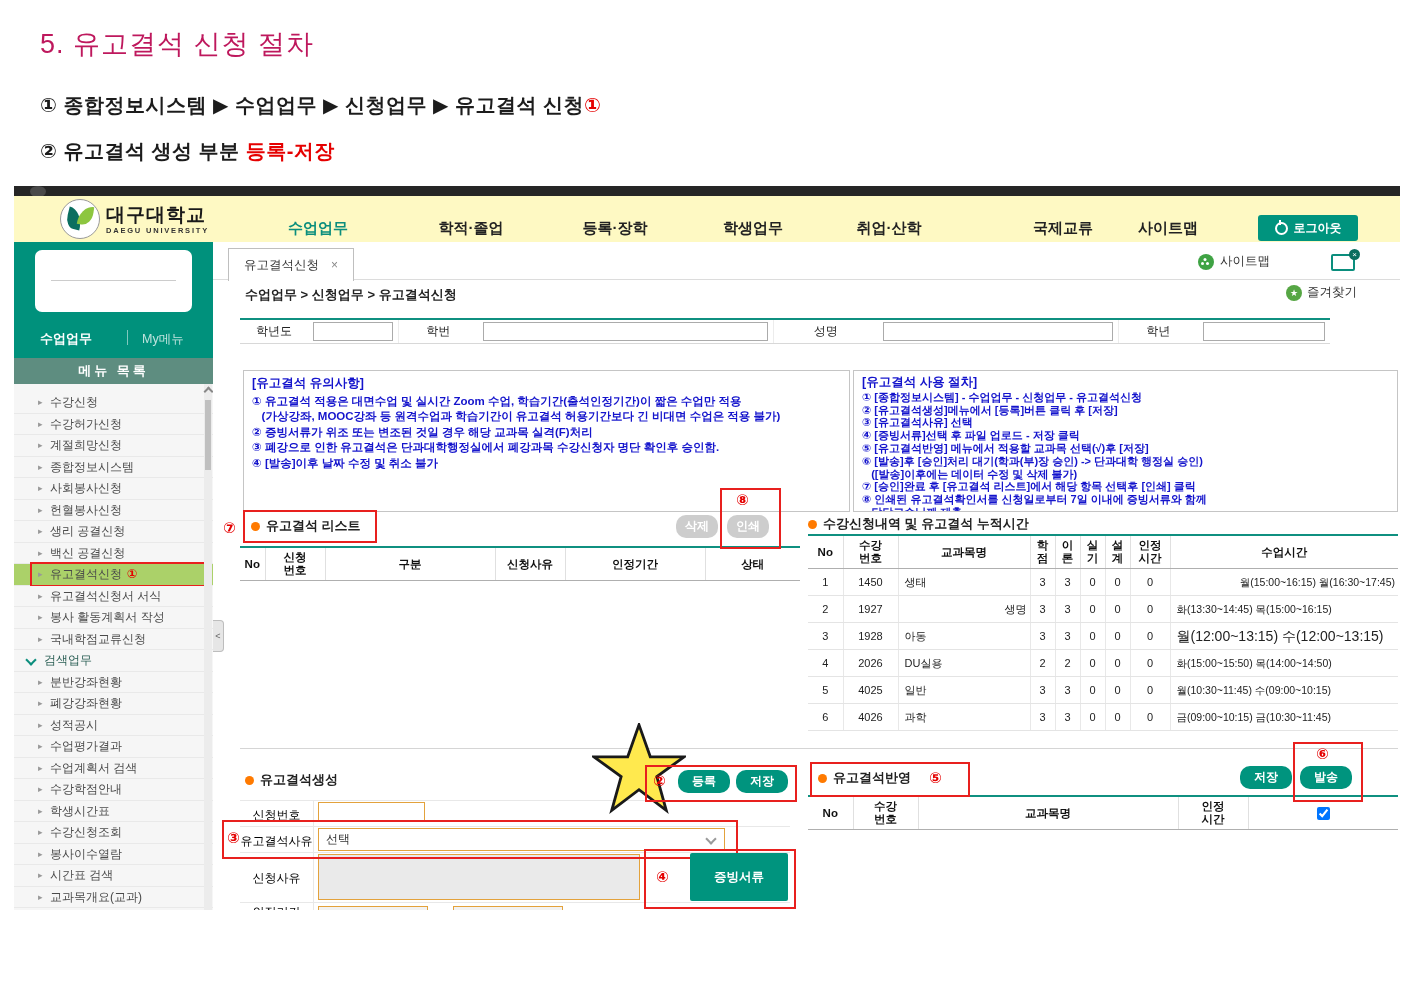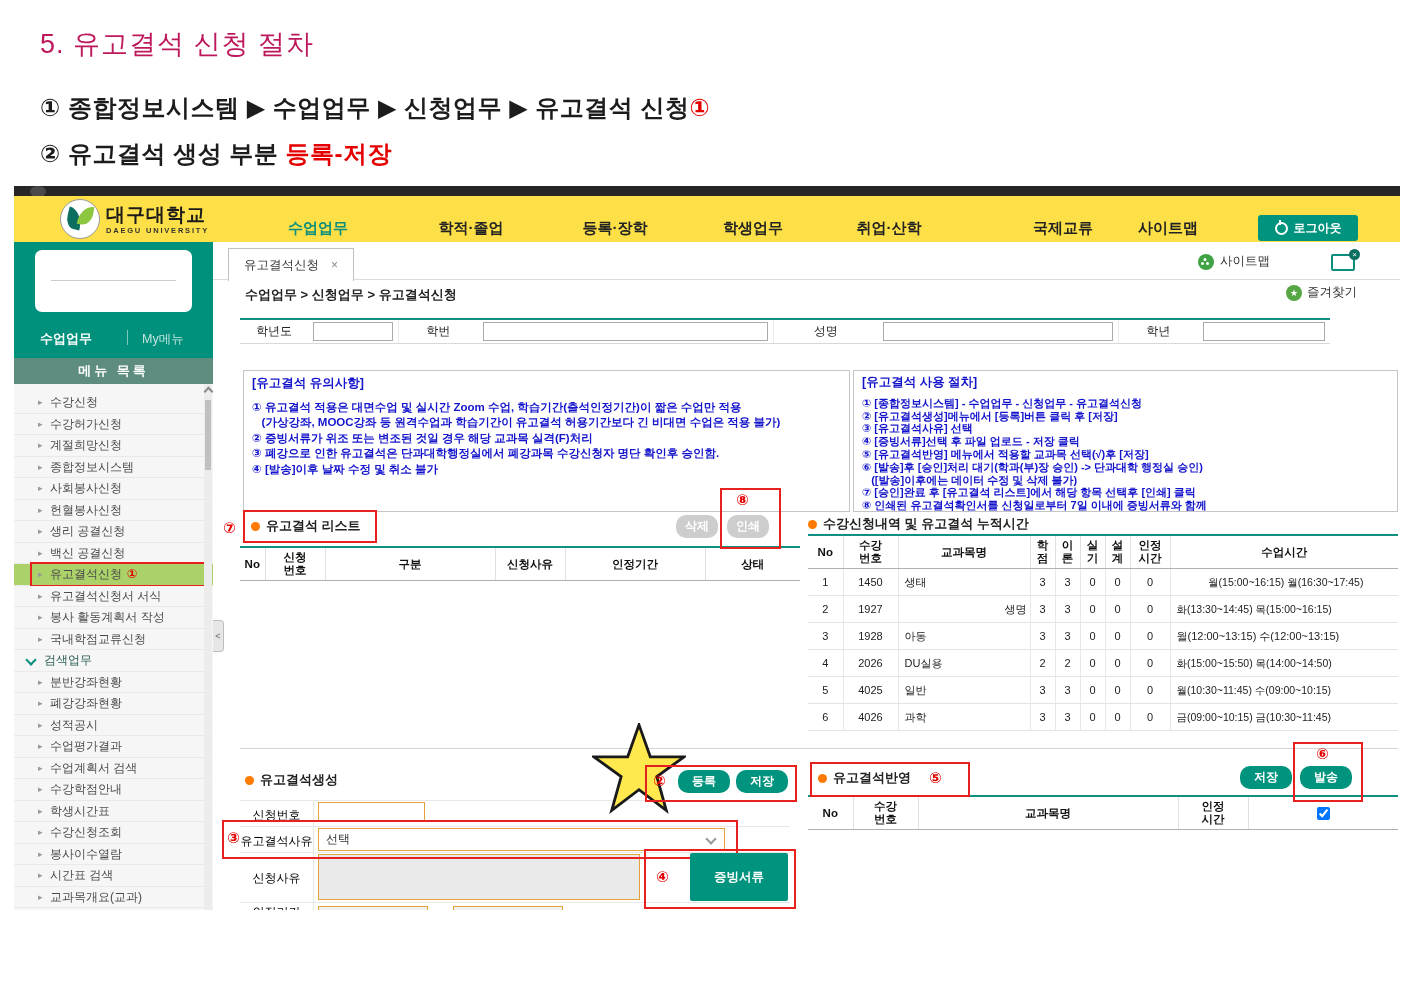--- a/index.html
+++ b/index.html
@@ -1,24 +1,24 @@
 <!DOCTYPE html>
 <html><head>
 <meta charset="utf-8">
 <style>
   html,body{margin:0;padding:0;background:#fff}
   .canvas{position:relative;width:1403px;height:992px;background:#fff;font-family:"Liberation Sans","DejaVu Sans",sans-serif;overflow:hidden}
   .doc-title{position:absolute;left:40px;top:26px;font-size:27px;font-weight:normal;color:#be185d;letter-spacing:1px}
-  .doc-line{position:absolute;left:40px;font-size:24px;color:#1c1c1c;font-weight:bold;letter-spacing:.5px}
+  .doc-line{position:absolute;left:40px;font-size:20px;color:#1c1c1c;font-weight:bold;letter-spacing:.5px}
   .red{color:#E50000}
   
   .app{position:absolute;left:14px;top:186px;width:1386px;height:724px;overflow:hidden;background:#fff}
   .topbar{position:absolute;left:0;top:0;width:100%;height:10px;background:#262626}
   .knob{position:absolute;left:16px;top:0px;width:16px;height:11px;border-radius:50%;background:#4a4a4a}
-  .apphead{position:absolute;left:0;top:10px;width:100%;height:46px;background:#fde047;border-bottom:8px solid #0f172a}
+  .apphead{position:absolute;left:0;top:10px;width:100%;height:46px;background:#fef9c3;border-bottom:8px solid #0f172a}
   .emb{position:absolute;left:46px;top:3px;width:38px;height:38px;border:1px solid #9a9a9a;border-radius:50%;background:#fff;overflow:hidden}
   .emb .s1{position:absolute;left:6px;top:8px;width:15px;height:21px;background:#0B6E5F;border-radius:0 100% 0 60%;transform:rotate(14deg)}
   .emb .s2{position:absolute;left:17px;top:6px;width:15px;height:19px;background:#8DC63F;border-radius:100% 0 70% 0;transform:rotate(8deg)}
   .logo-text{position:absolute;left:92px;top:8px}
   .lt1{font-size:19px;font-weight:bold;color:#1a1a1a;letter-spacing:1px;line-height:22px}
   .lt2{font-size:7.5px;color:#333;letter-spacing:1.8px;font-weight:bold}
   .nav-item{position:absolute;top:23px;transform:translateX(-50%);font-size:15px;font-weight:bold;color:#222;cursor:pointer;white-space:nowrap}
   .nav-item.active{color:#0B8E7D}
   .logout{position:absolute;left:1244px;top:19px;width:100px;height:26px;background:#00947E;border-radius:3px;color:#fff;font-size:12px;font-weight:bold;display:flex;align-items:center;justify-content:center;gap:6px;cursor:pointer}
   .pwr{width:9px;height:9px;border:2px solid #fff;border-radius:50%;position:relative;display:inline-block}
@@ -58,21 +58,21 @@
   .s-icon{width:16px;height:16px;border-radius:50%;background:#56A644;color:#fff;font-size:9px;text-align:center;line-height:16px}
   
   .sform{position:absolute;left:27px;top:76px;width:1090px;border-collapse:collapse;border-top:2px solid #0F9080;table-layout:fixed}
   .sform td{border-bottom:1px solid #D8D8D8;height:23px;font-size:12px;color:#222;text-align:center;padding:0}
   .sform td.lab{border-left:1px solid #ECECEC}
   .inpbox{display:block;margin:2px 5px;height:17px;border:1px solid #ABABAB;background:#fff;font-size:12px;line-height:17px;text-align:center;color:#222}
   
   .notice{position:absolute;top:128px;height:142px;border:1px solid #C5C5C5;box-sizing:border-box;color:#1414CC;font-weight:bold;padding:5px 8px;overflow:hidden}
   #noticeL{left:30px;width:607px;font-size:11.5px;line-height:15.5px}
   #noticeR{left:640px;width:545px;font-size:11px;line-height:12.8px}
-  .notice .nt{font-size:12.5px;margin-bottom:8px}
+  .notice .nt{font-size:12.5px;margin-bottom:2px}
   .nl{white-space:pre}
   
   .cmark{position:absolute;color:#E50000;font-size:15px;font-weight:bold;z-index:9}
   .rbox{position:absolute;border:2px solid #E8201E;z-index:7;pointer-events:none}
   .sec-title{position:absolute;display:flex;align-items:center;gap:6px;font-size:13px;font-weight:bold;color:#222;z-index:8;white-space:nowrap}
   .odot{width:9px;height:9px;border-radius:50%;background:#FF7A00;display:inline-block;flex:0 0 auto}
   .btn{position:absolute;height:23px;border-radius:10px;color:#fff;font-size:12px;font-weight:bold;text-align:center;line-height:23px;cursor:pointer;z-index:8}
   .gray{background:#CDCDCD}
   .teal{background:#00947E}
   
@@ -321,21 +321,21 @@
           <tbody>
             <tr>
               <td>1</td>
               <td>1450</td>
               <td style="text-align: left; padding-left: 6px;">생태</td>
               <td>3</td>
               <td>3</td>
               <td>0</td>
               <td>0</td>
               <td>0</td>
-              <td style="text-align: center; padding-left: 6px; font-size: 10.5px;">월(15:00~16:15) 월(16:30~17:45)</td>
+              <td style="text-align: right; padding-left: 6px; font-size: 10.5px;">월(15:00~16:15) 월(16:30~17:45)</td>
             </tr>
             <tr>
               <td>2</td>
               <td>1927</td>
               <td style="text-align: right; padding-left: 16px;">생명</td>
               <td>3</td>
               <td>3</td>
               <td>0</td>
               <td>0</td>
               <td>0</td>
@@ -343,21 +343,21 @@
             </tr>
             <tr>
               <td>3</td>
               <td>1928</td>
               <td style="text-align: left; padding-left: 6px;">아동</td>
               <td>3</td>
               <td>3</td>
               <td>0</td>
               <td>0</td>
               <td>0</td>
-              <td style="text-align: left; padding-left: 6px; font-size: 11px;">월(12:00~13:15) 수(12:00~13:15)</td>
+              <td style="text-align: left; padding-left: 6px; font-size: 14px;">월(12:00~13:15) 수(12:00~13:15)</td>
             </tr>
             <tr>
               <td>4</td>
               <td>2026</td>
               <td style="text-align: left; padding-left: 6px;">DU실용</td>
               <td>2</td>
               <td>2</td>
               <td>0</td>
               <td>0</td>
               <td>0</td>

